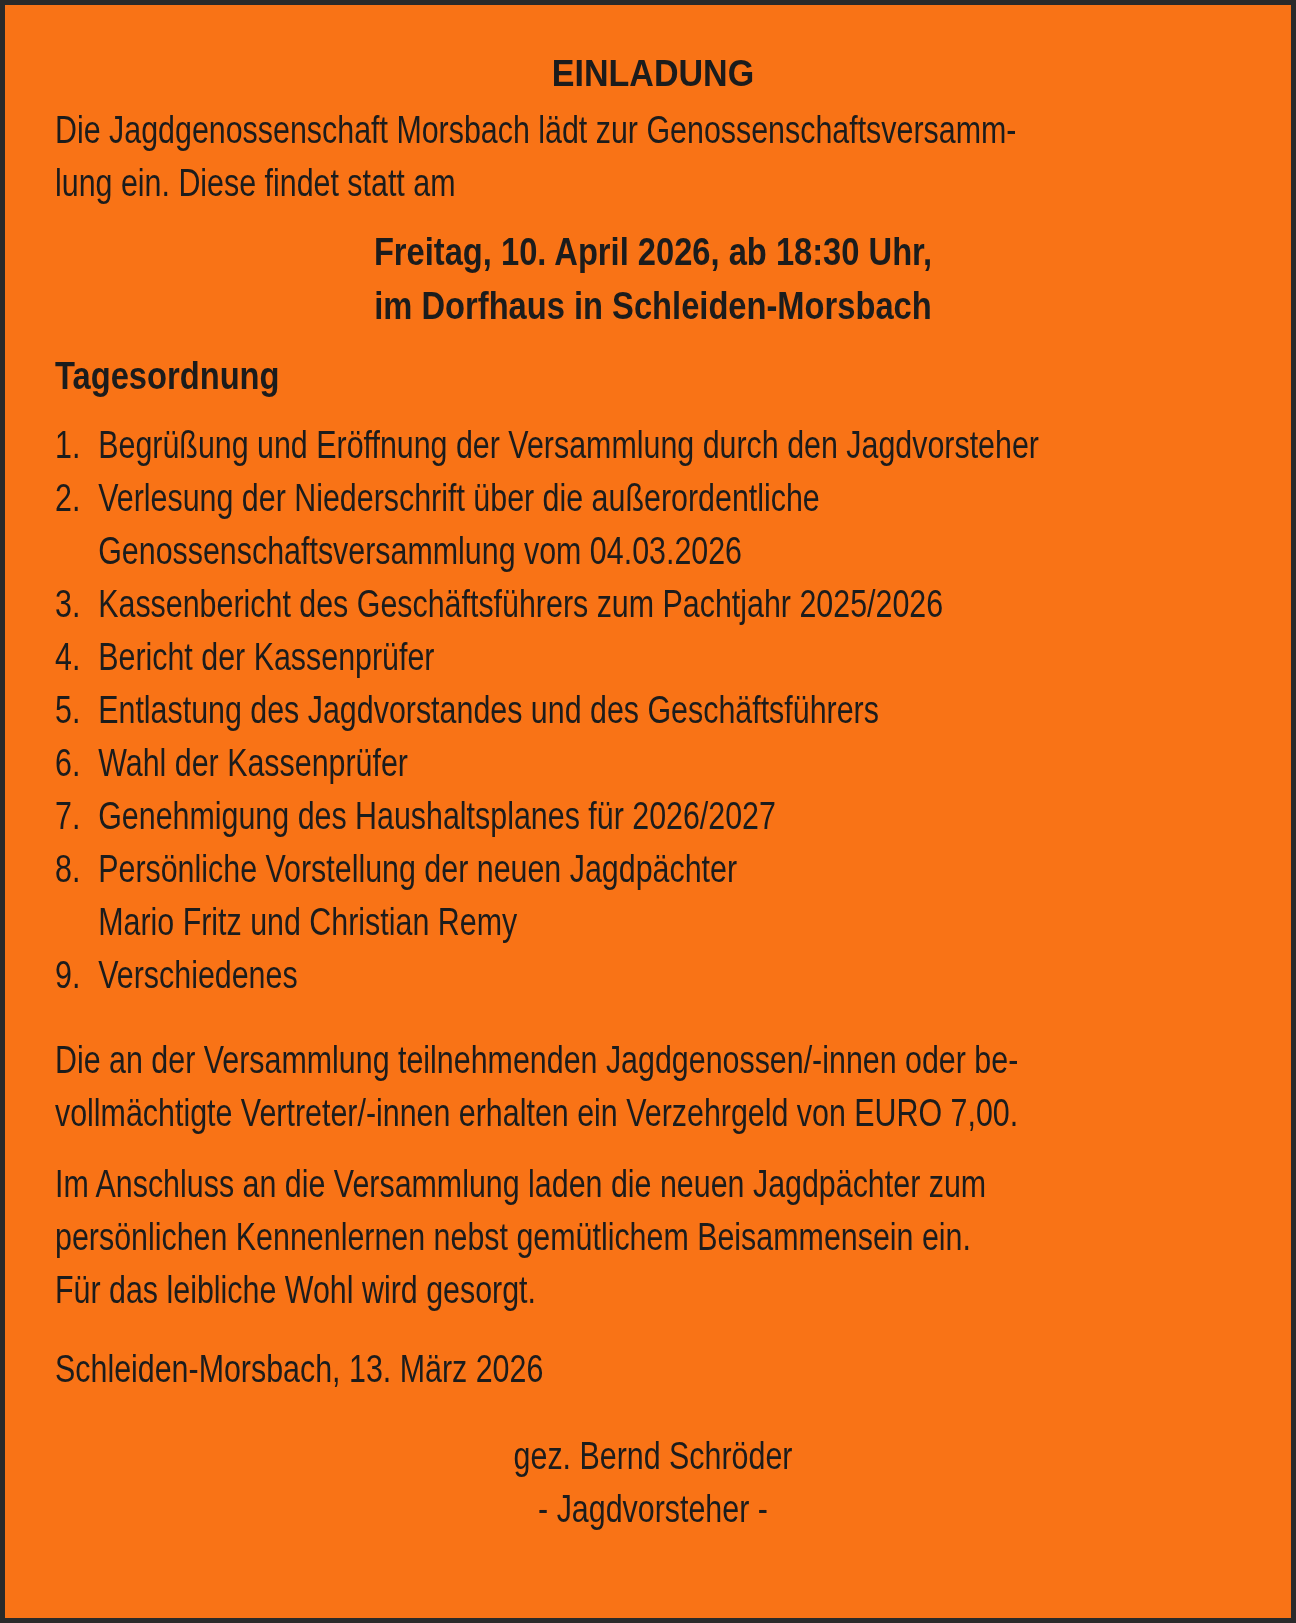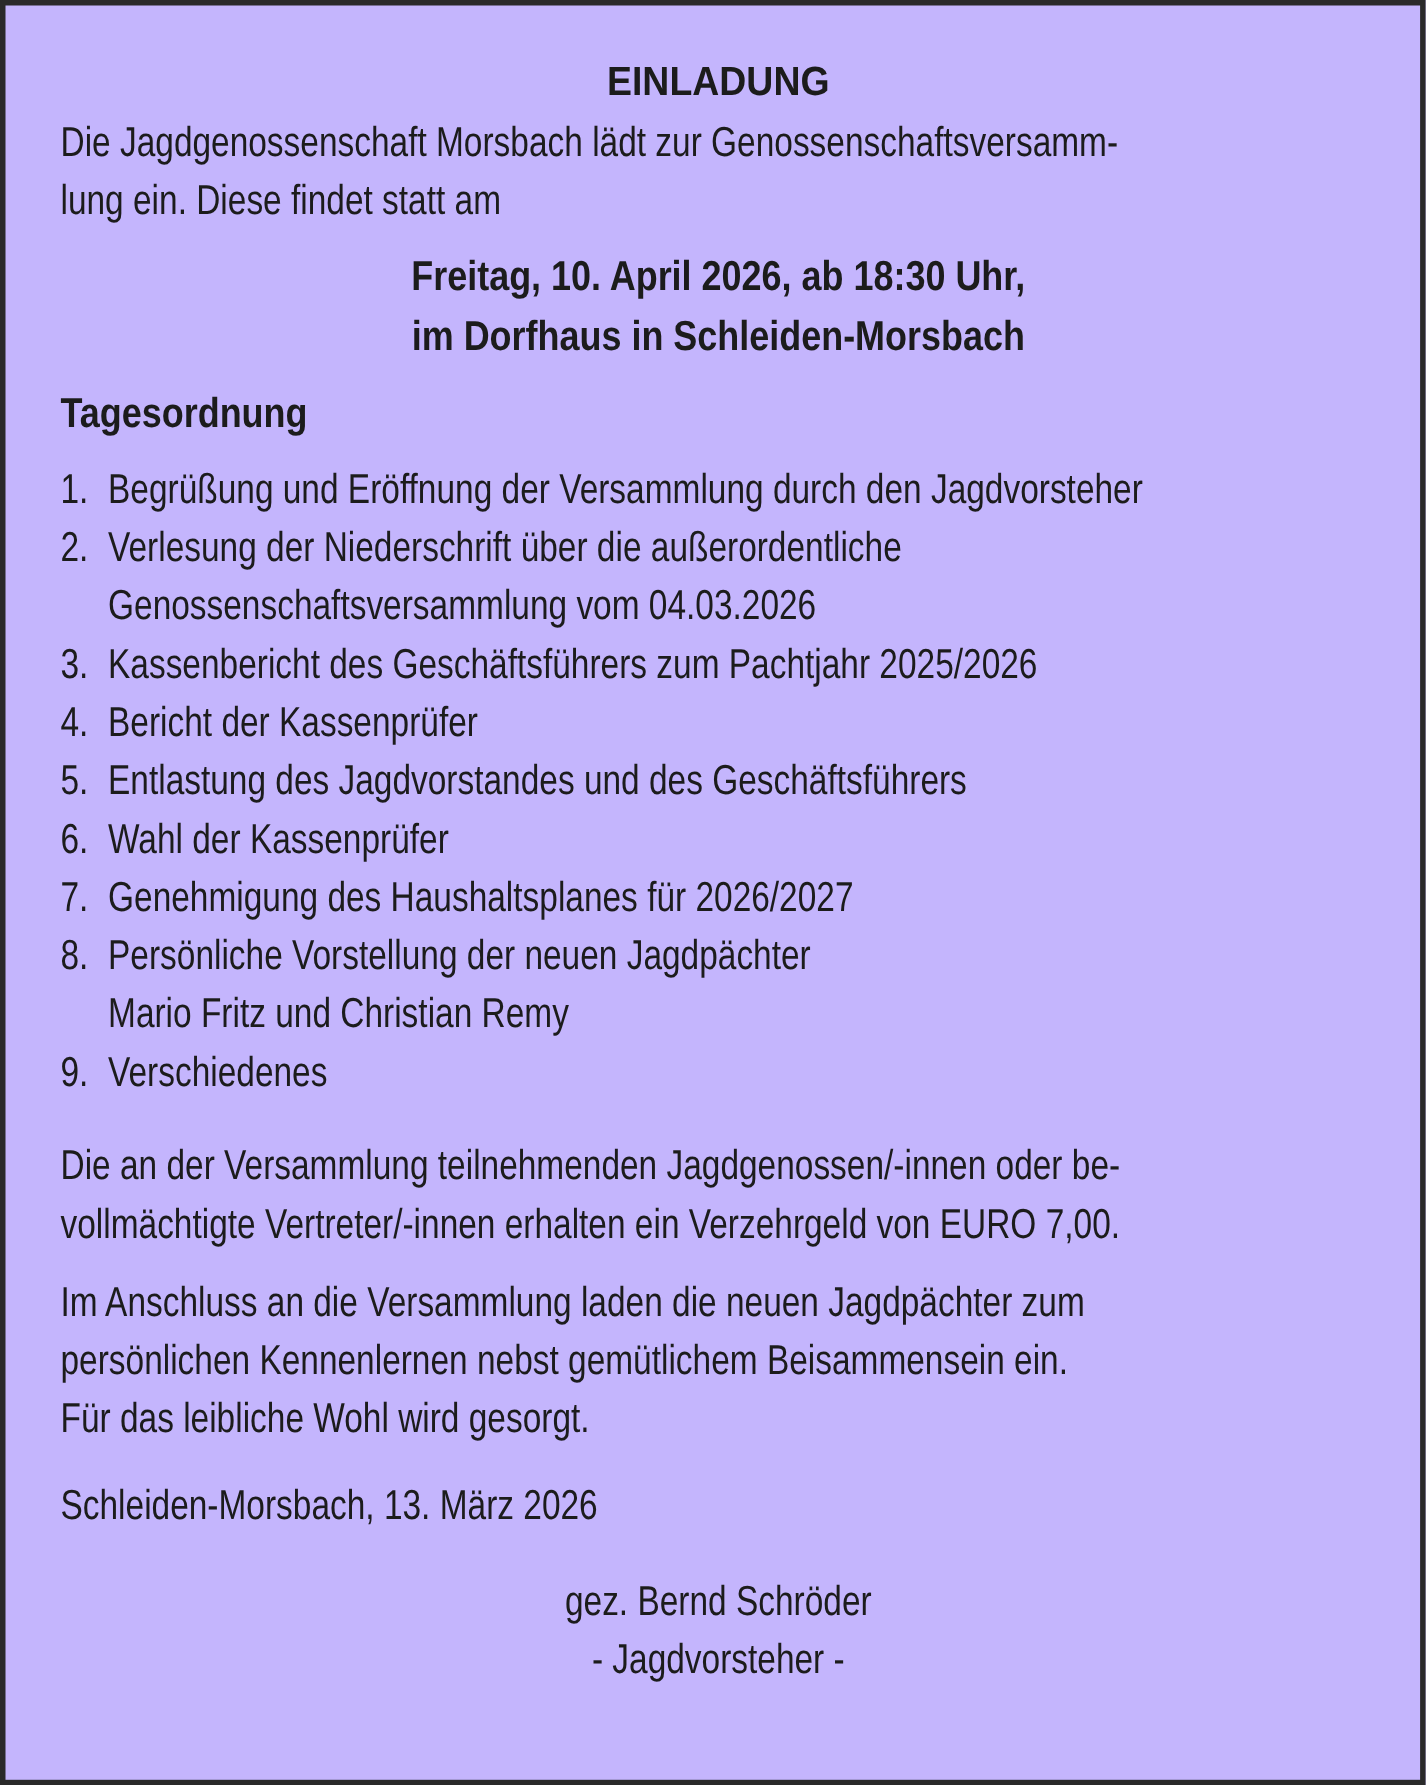--- a/index.html
+++ b/index.html
@@ -2,21 +2,21 @@
 <html><head>
   <meta charset="utf-8">
   <style>
     html, body { margin: 0; padding: 0; background: #ffffff; }
     body { width: 1296px; height: 1623px; overflow: hidden; }
     .frame {
       position: absolute; left: 0; top: 0;
       width: 1296px; height: 1623px;
       box-sizing: border-box;
       border: 5px solid #2a2a2a;
-      background: #c4b5fd;
+      background: #f97316;
     }
     .line {
       position: absolute;
       font-family: "Liberation Sans", sans-serif;
       color: #1c1c1c;
       white-space: nowrap;
       transform-origin: 0 0;
     }
     .body-text { font-size: 38px; transform: scaleX(0.80); }
     .center { left: 0; width: 1296px; text-align: center; transform-origin: 50% 0; }

